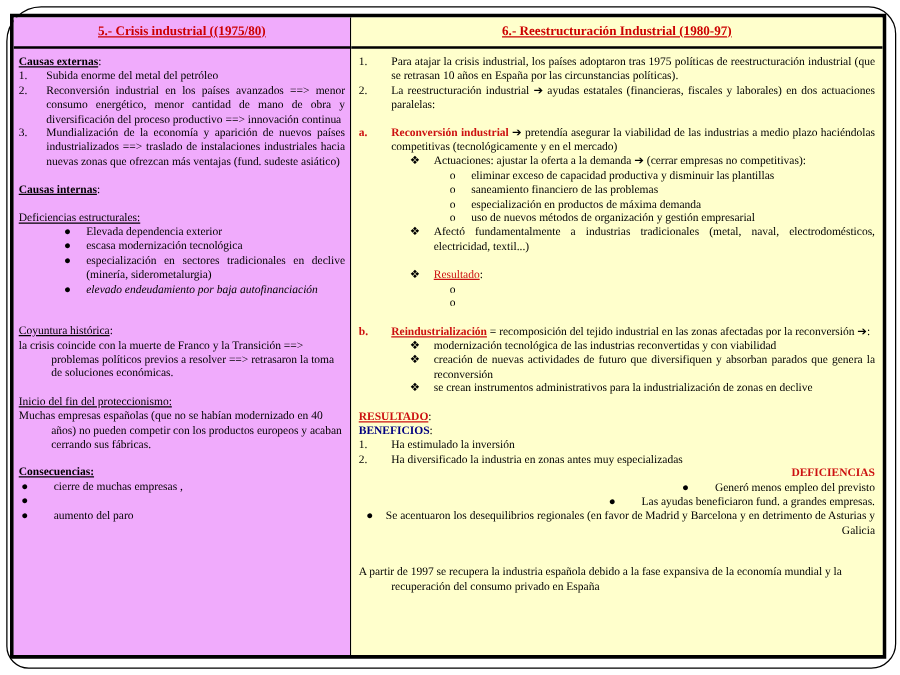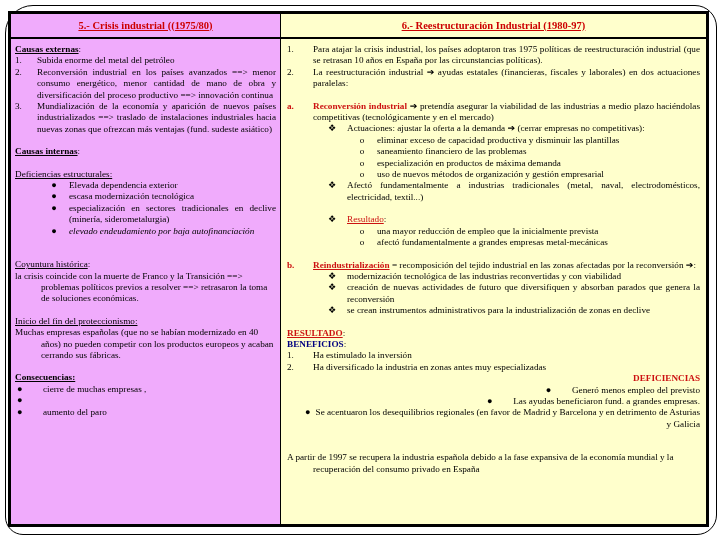--- a/index.html
+++ b/index.html
@@ -20,21 +20,21 @@
   .b { font-weight:bold; }
   .red { color:#cc1111; font-weight:bold; }
   .redu { color:#cc1111; text-decoration:underline; }
   .navy { color:#000080; font-weight:bold; }
   .row { display:flex; }
   .num { width:22px; flex:none; }
   .bul { flex:none; text-align:center; }
   .just { text-align:justify; }
   .gap { height:11px; }
   .hang { padding-left:26px; text-indent:-26px; }
-  .right { text-align:right;margin-left:12px; }
+  .right { text-align:right; }
 </style>
 </head>
 <body>
 
 <div class="outer"></div>
 <div class="tbl">
 
   <div class="col col-left">
     <div class="hdr">5.- Crisis industrial ((1975/80)</div>
     <div class="body">
@@ -136,25 +136,23 @@
         <span class="bul" style="width:30px;">❖</span>
         <span class="just">Afectó fundamentalmente a industrias tradicionales (metal, naval, electrodomésticos, electricidad, textil...)</span>
       </div>
       <div class="gap"></div>
       <div class="row" style="padding-left:30px;">
         <span class="bul" style="width:30px;">❖</span>
         <span><span class="redu">Resultado</span>:</span>
       </div>
       <div class="row" style="padding-left:60px;">
         <span class="bul" style="width:30px;">o</span>
-        <span>una mayor reducción de empleo que la inicialmente prevista</span>
-      </div>
-      <div class="row" style="padding-left:60px;">
-        <span class="bul" style="width:30px;">o</span>
-        <span>afectó fundamentalmente a grandes empresas metal-mecánicas</span>
+      </div>
+      <div class="row" style="padding-left:60px;">
+        <span class="bul" style="width:30px;">o</span>
       </div>
       <div class="gap"></div>
 
       <div class="row">
         <span class="num red" style="width:26px;">b.</span>
         <span class="just"><span class="red ul">Reindustrialización</span><span> = recomposición del tejido industrial en las zonas afectadas por la reconversión ➔:</span></span>
       </div>
       <div class="row" style="padding-left:30px;">
         <span class="bul" style="width:30px;">❖</span>
         <span>modernización tecnológica de las industrias reconvertidas y con viabilidad</span>

